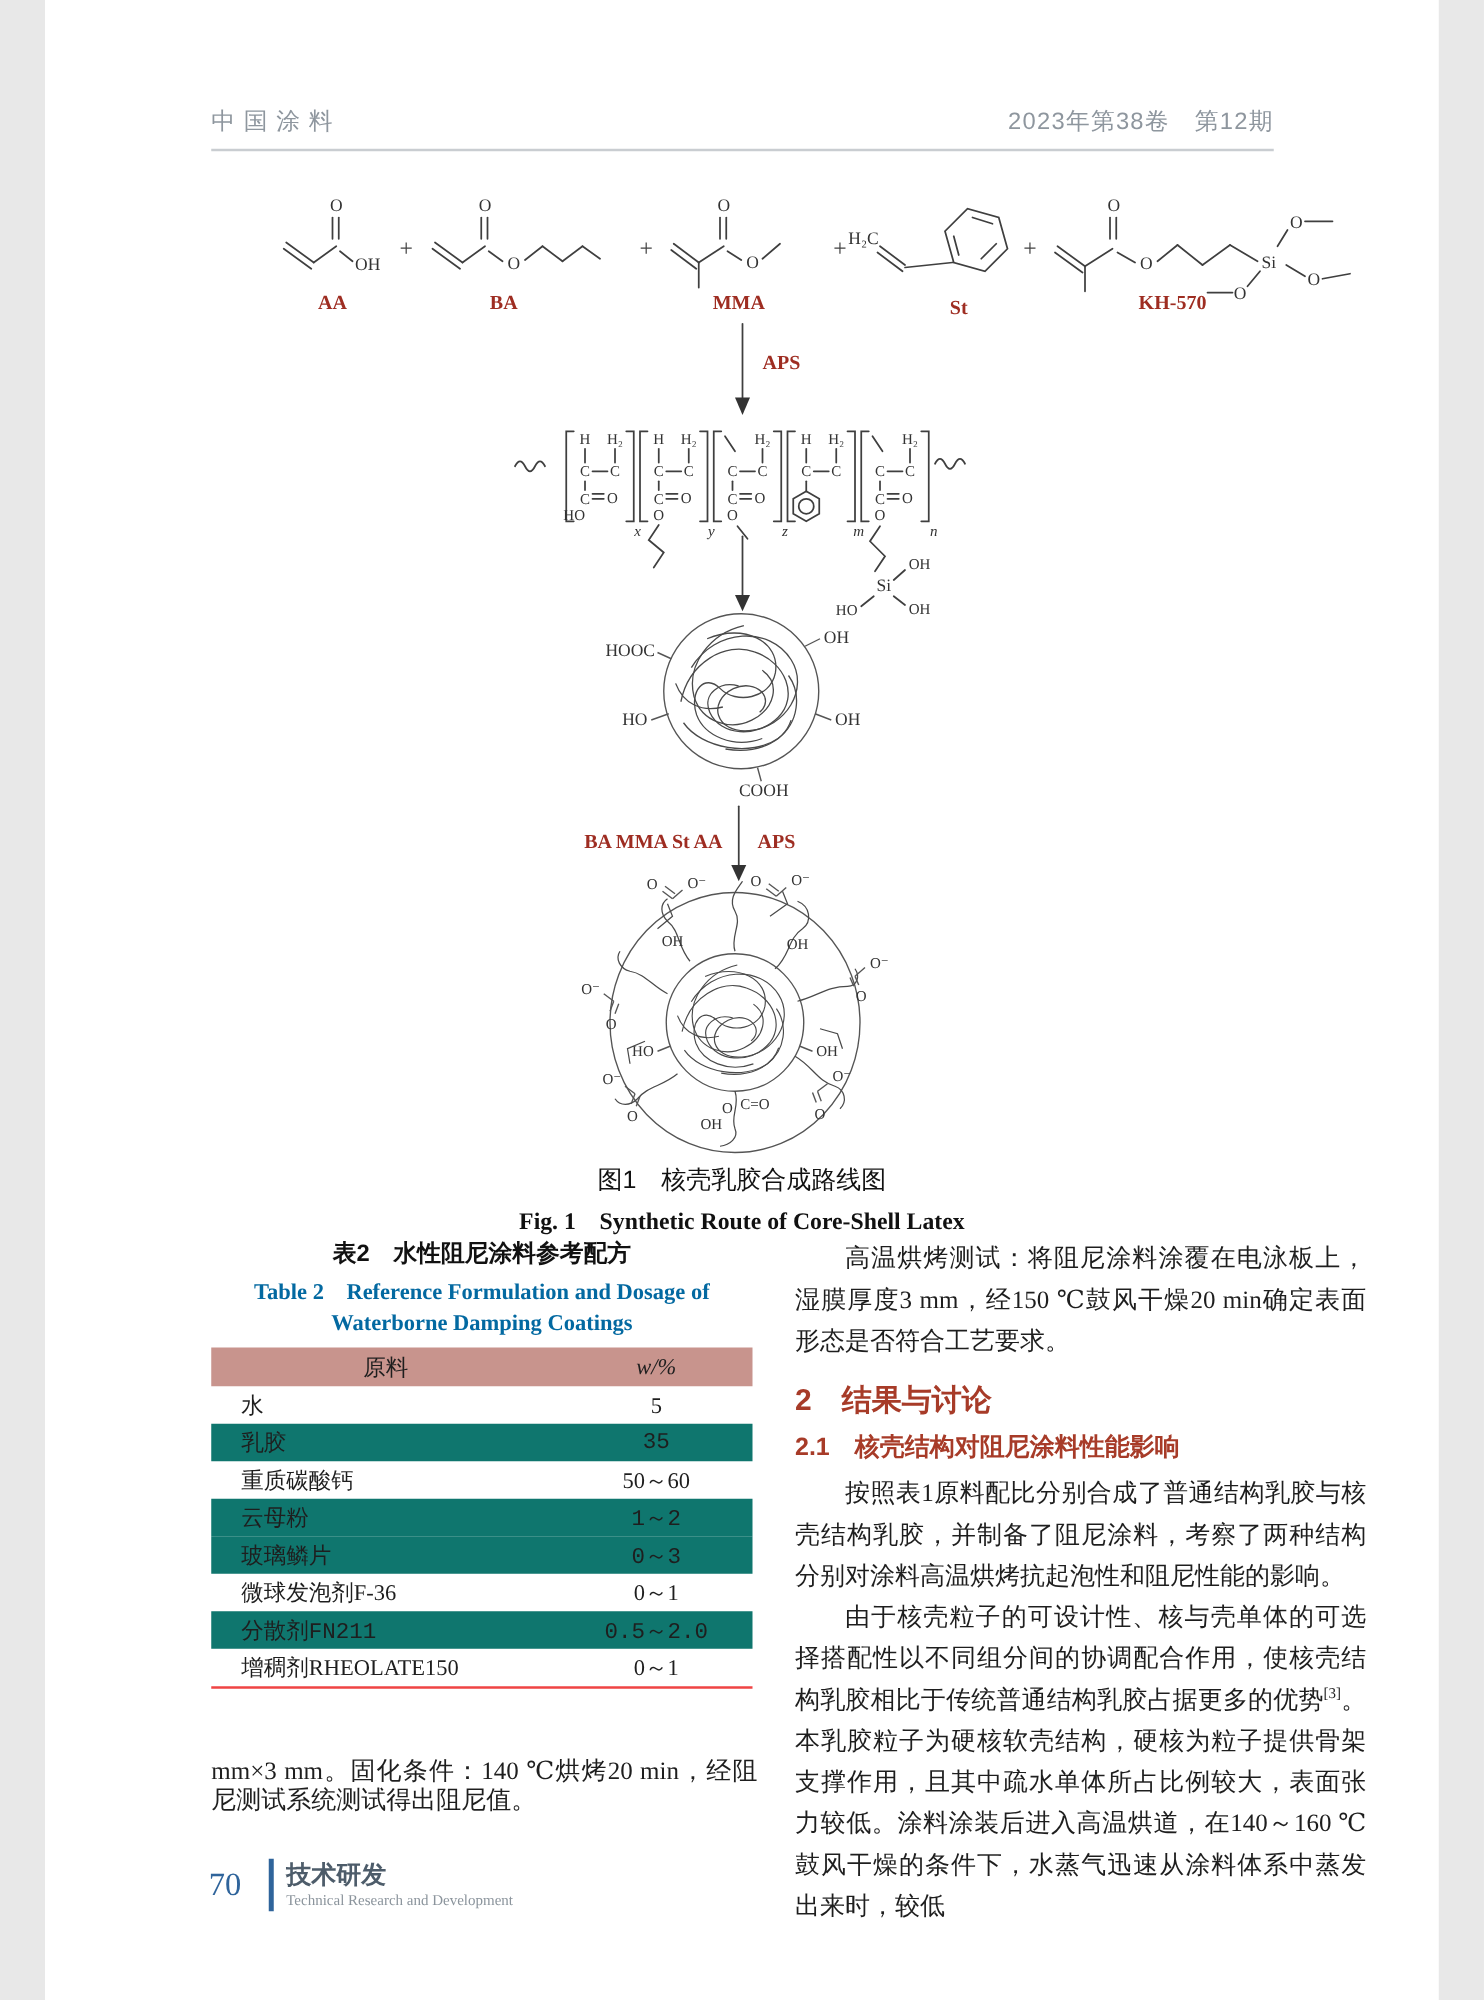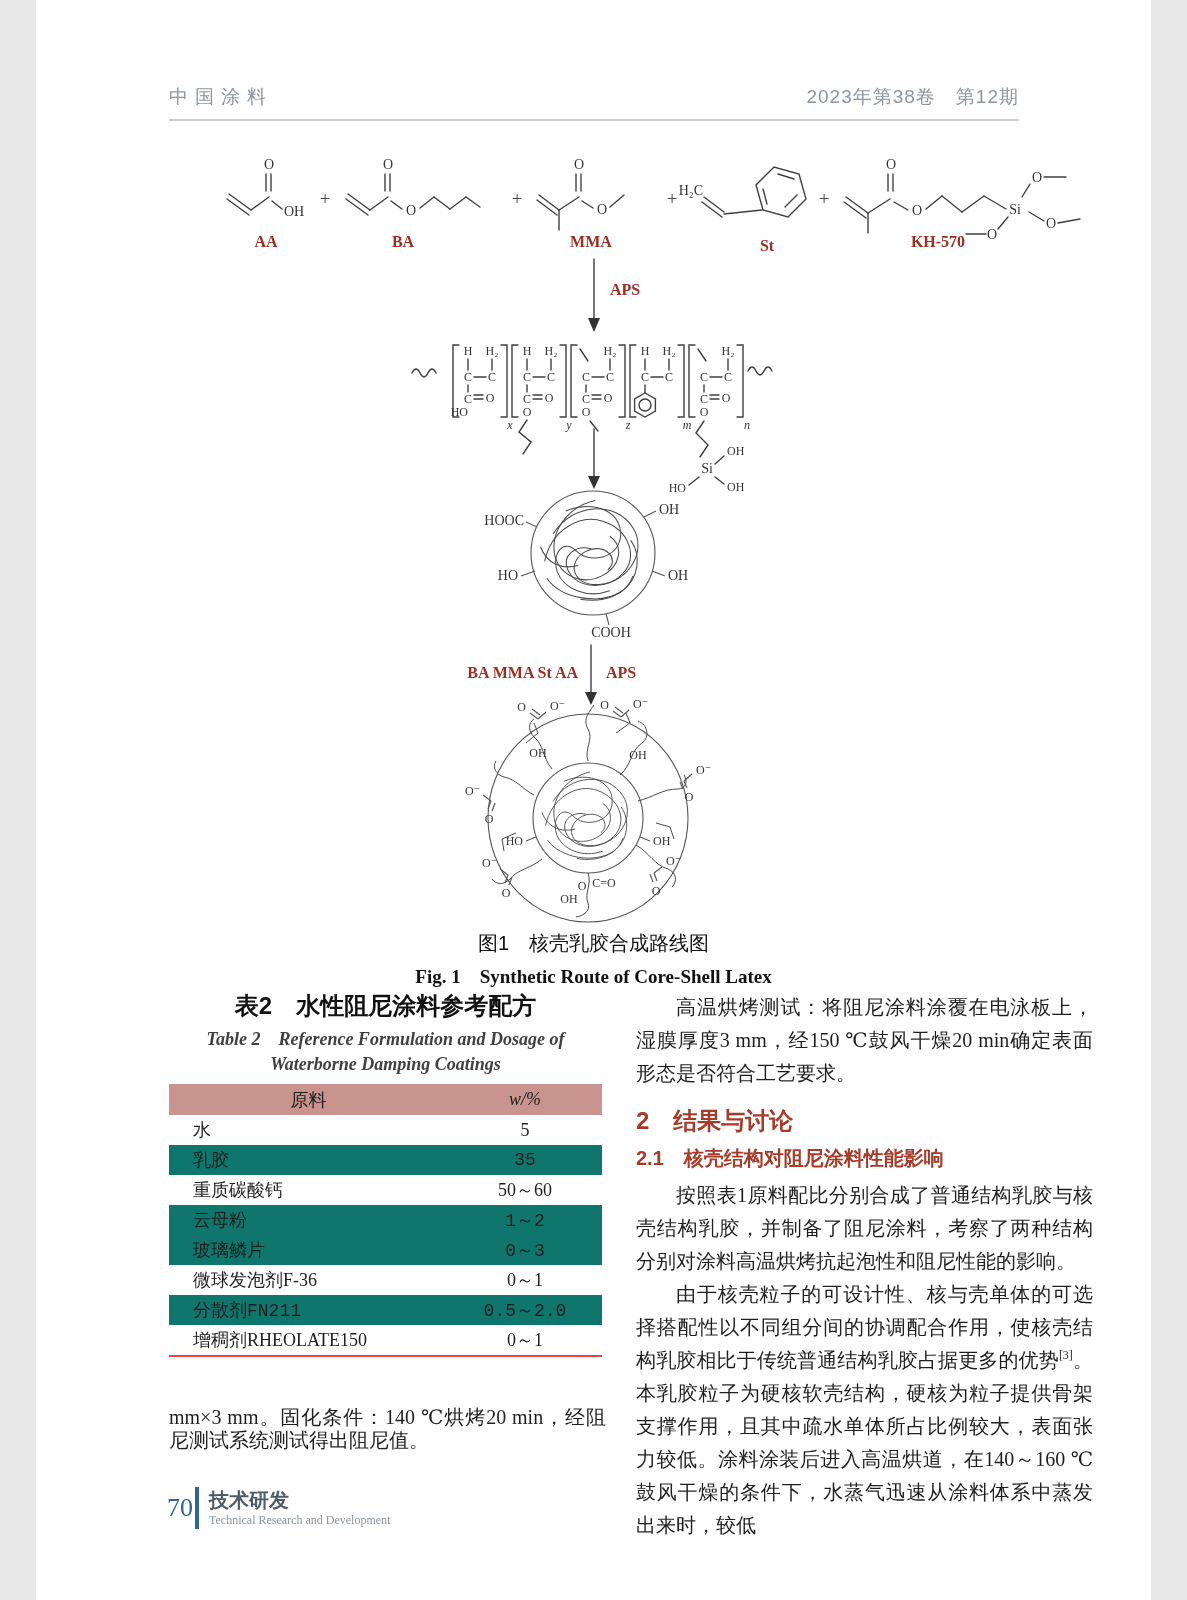--- a/index.html
+++ b/index.html
@@ -29,22 +29,22 @@
 
   
   .fig-cap{position:absolute;left:0;right:0;top:930px;text-align:center;}
   .cap-cn{font-family:"Liberation Sans","DejaVu Sans",sans-serif;font-weight:normal;font-size:20px;
           color:#111;margin-bottom:7px;}
   .cap-en{font-weight:bold;font-size:19px;color:#111;}
 
   
   .tbl-block{position:absolute;left:133px;top:990px;width:433px;}
   .tbl-title-cn{font-family:"Liberation Sans","DejaVu Sans",sans-serif;font-weight:bold;
-                font-size:24px;text-align:center;margin-bottom:5px;color:#111;}
-  .tbl-title-en{font-weight:bold;font-size:18px;text-align:center;line-height:25px;color:#404040;font-style:italic;}
+                font-size:19px;text-align:center;margin-bottom:5px;color:#111;}
+  .tbl-title-en{font-weight:bold;font-size:18px;text-align:center;line-height:25px;color:#0369a1;}
   .ftable{width:100%;border-collapse:collapse;margin-top:7px;border-bottom:2px solid #ef4444;}
   .ftable th{background:#c8948d;font-weight:normal;font-size:18px;height:29px;text-align:center;}
   .ftable th.wcol{font-style:italic;}
   .ftable td{font-size:18px;height:28px;}
   .ftable td.mat{padding-left:24px;text-align:left;}
   .ftable td.val{text-align:center;width:152px;}
   .ftable tr.alt{background:#0f766e;font-family:Liberation Mono, monospace;}
 
   .left-para{position:absolute;left:133px;top:1406px;width:437px;font-size:20px;
              line-height:23px;text-align:justify;}
@@ -54,21 +54,21 @@
              line-height:33px;text-align:justify;}
   .right-col p{margin:0;text-indent:2em;}
   .sec-h2{font-family:"Liberation Sans","DejaVu Sans",sans-serif;color:#a73b28;font-size:24px;
           font-weight:bold;margin:16px 0 9px;line-height:30px;}
   .sec-h3{font-family:"Liberation Sans","DejaVu Sans",sans-serif;color:#a73b28;font-size:20px;
           font-weight:bold;margin:0 0 8px;line-height:26px;}
   .right-col sup{font-size:12px;line-height:0;}
 
   
   .pg-footer{position:absolute;left:131px;top:1487px;display:flex;align-items:center;}
-  .pagenum{color:#2f649b;font-size:26px;margin-right:2px;}
+  .pagenum{color:#2f649b;font-size:26px;margin-right:22px;}
   .fbar{width:4px;height:42px;background:#2f649b;margin-right:10px;}
   .fcn{font-family:"Liberation Sans","DejaVu Sans",sans-serif;font-weight:bold;font-size:20px;
        color:#4d5c6a;line-height:23px;}
   .fen{font-size:12px;color:#8b949c;line-height:16px;}
 </style>
 </head>
 <body>
 
 <div class="page">
 

